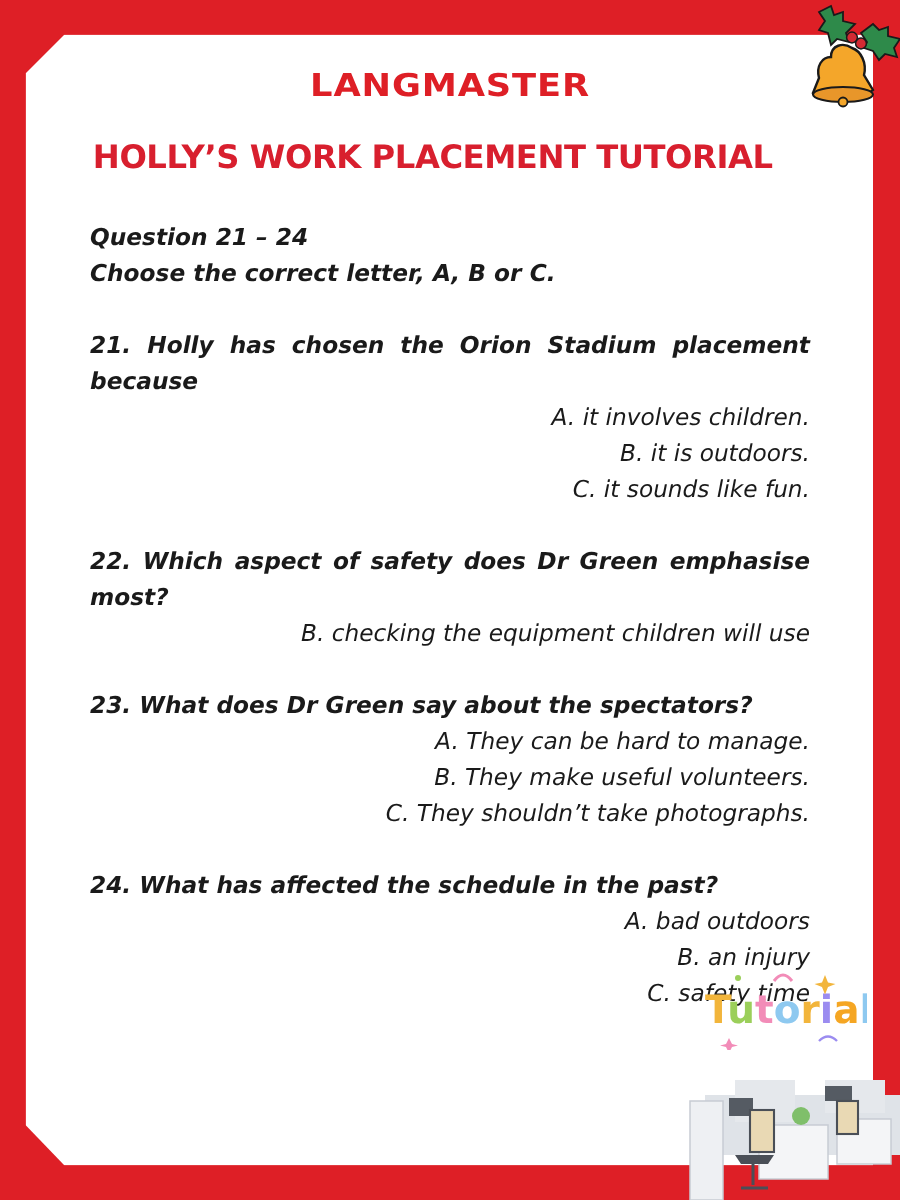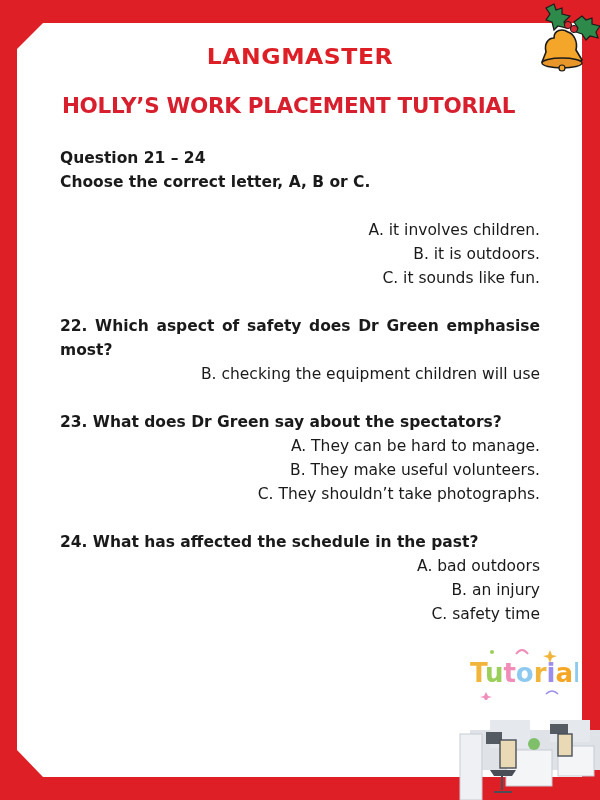--- a/index.html
+++ b/index.html
@@ -16,20 +16,21 @@
     }
     .title {
       position: absolute; left: 0; width: 577px; top: 93px; text-align: center;
       color: #d81f2e; font-weight: bold; font-size: 21.5px;
       font-family: "DejaVu Sans", sans-serif; letter-spacing: -0.3px;
     }
     .content {
       position: absolute; left: 60px; top: 146px; width: 480px;
       font-family: "DejaVu Sans", sans-serif; font-size: 15.5px; color: #1a1a1a;
       line-height: 24px;
+      font-style: italic;
     }
     .b { font-weight: bold; }
     .q { text-align: justify; font-weight: bold; }
     .opt { font-weight: normal; text-align: right; }
     .gap { height: 24px; }
     .bell { position: absolute; left: 532px; top: 0px; width: 68px; height: 78px; }
     .sticker { position: absolute; left: 466px; top: 640px; width: 112px; height: 60px; }
     .office { position: absolute; left: 450px; top: 710px; width: 150px; height: 90px; }
   </style>
 </head>
@@ -39,20 +40,21 @@
 
 <div class="brand">LANGMASTER</div>
 <div class="title">HOLLY’S WORK PLACEMENT TUTORIAL</div>
 
 <div class="content">
   <div class="b">Question 21 – 24</div>
   <div class="b">Choose the correct letter, A, B or C.</div>
   <div class="gap"></div>
 
   <div>
+    <div class="q">21. Holly has chosen the Orion Stadium placement because</div>
     <div class="opt">A. it involves children.</div>
     <div class="opt">B. it is outdoors.</div>
     <div class="opt">C. it sounds like fun.</div>
   </div>
   <div class="gap"></div>
 
   <div>
     <div class="q">22. Which aspect of safety does Dr Green emphasise most?</div>
     <div class="opt">B. checking the equipment children will use</div>
   </div>

